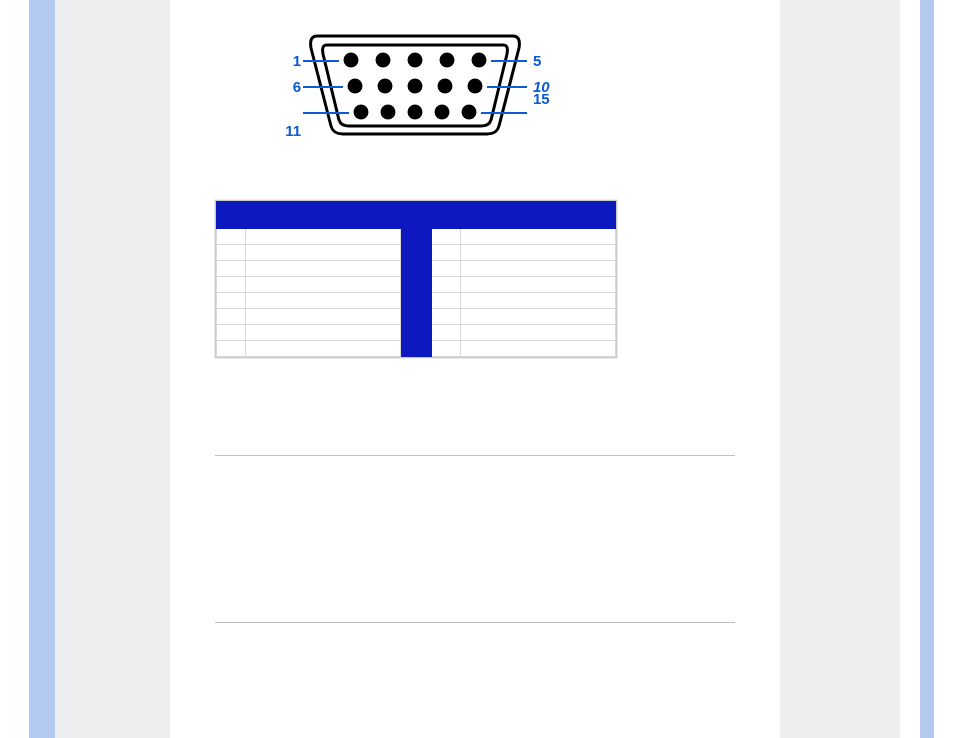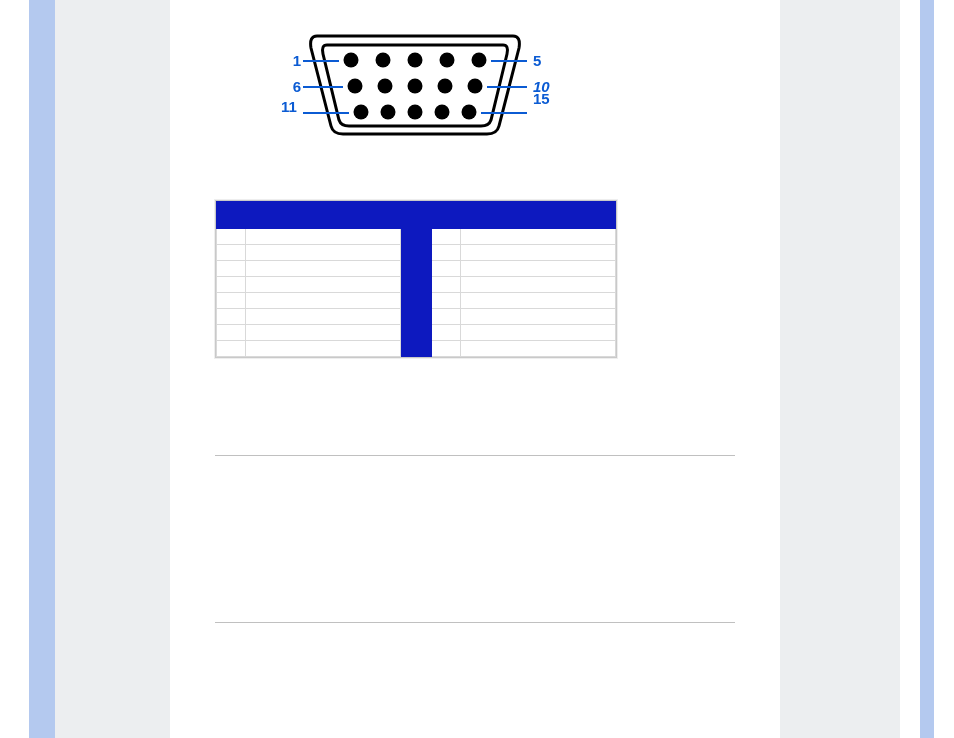--- a/index.html
+++ b/index.html
@@ -81,21 +81,21 @@
   }
   .pin-label {
     position: absolute;
     color: #0b5bd3;
     font-weight: bold;
     font-size: 15px;
     white-space: nowrap;
   }
   .lbl-1  { top: 22px;  left: 74px; text-align: right; width: 12px;}
   .lbl-6  { top: 48px;  left: 74px; text-align: right; width: 12px;}
-  .lbl-11 { top: 68px;  left: 66px; text-align: left; width: 20px;}
+  .lbl-11 { top: 92px;  left: 66px; text-align: right; width: 20px;}
   .lbl-5  { top: 22px;  left: 318px;}
   .lbl-10 { top: 48px;  left: 318px; font-style: italic;}
   .lbl-15 { top: 60px;  left: 318px;}
   .leader {
     position: absolute;
     height: 2px;
     background: #0b5bd3;
   }
 
   

